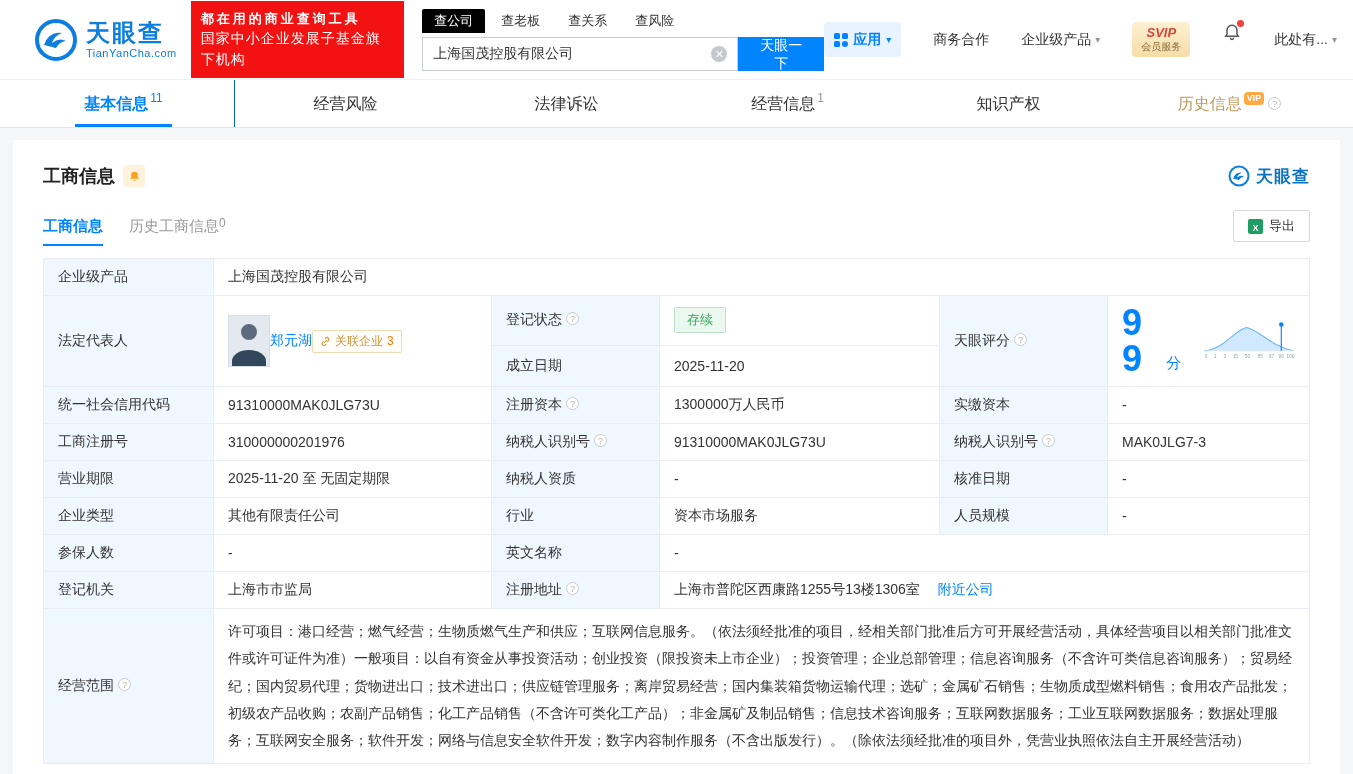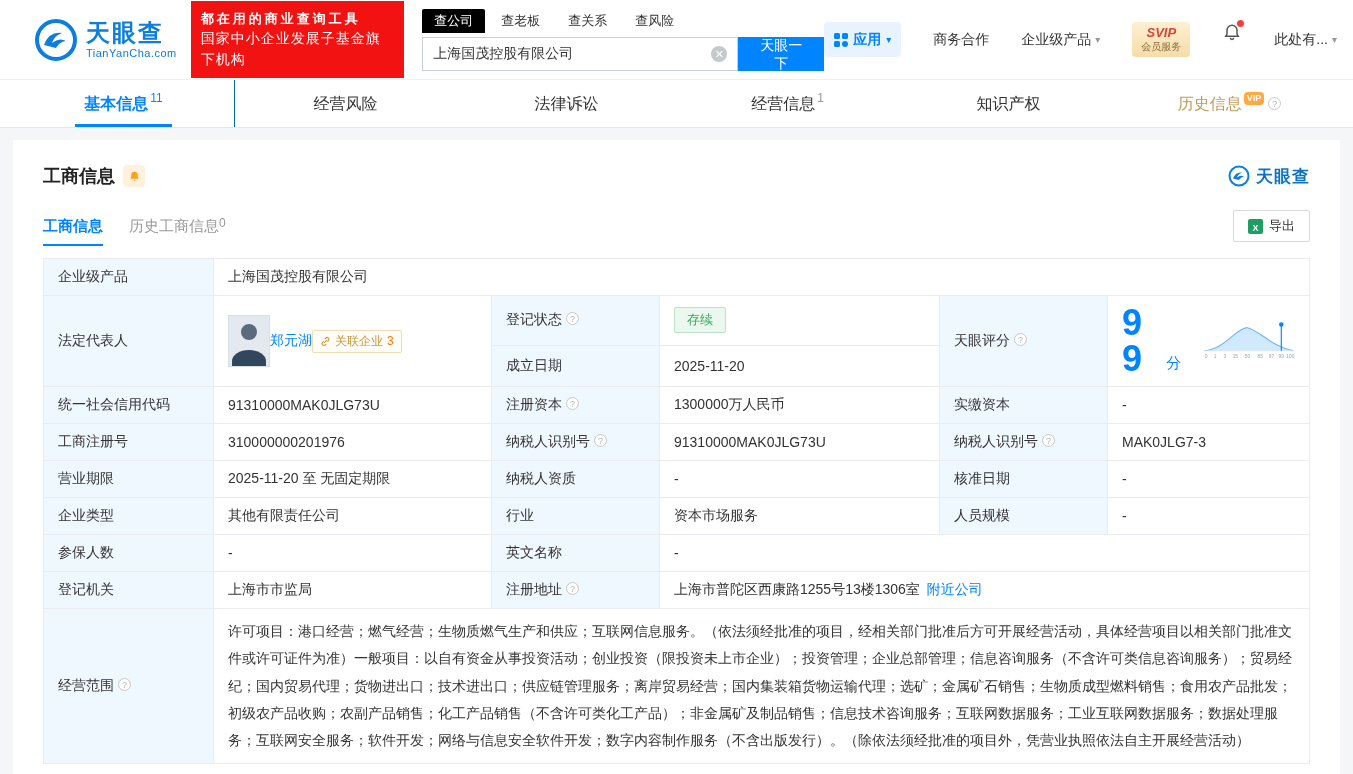--- a/index.html
+++ b/index.html
@@ -331,21 +331,21 @@
       </tr>
 
       <tr>
         <td class="lbl">登记机关</td>
         <td>上海市市监局</td>
         <td class="lbl">
           <span>注册地址</span><span class="help-icon">?</span>
         </td>
         <td colspan="3">
           <span>上海市普陀区西康路1255号13楼1306室</span>
-          <span class="link" style="margin-left:3px">附近公司</span>
+          <span class="link" style="margin-left:14px">附近公司</span>
         </td>
       </tr>
 
       <tr>
         <td class="lbl">
           <span>经营范围</span><span class="help-icon">?</span>
         </td>
         <td colspan="5" class="scope-text">许可项目：港口经营；燃气经营；生物质燃气生产和供应；互联网信息服务。（依法须经批准的项目，经相关部门批准后方可开展经营活动，具体经营项目以相关部门批准文件或许可证件为准）一般项目：以自有资金从事投资活动；创业投资（限投资未上市企业）；投资管理；企业总部管理；信息咨询服务（不含许可类信息咨询服务）；贸易经纪；国内贸易代理；货物进出口；技术进出口；供应链管理服务；离岸贸易经营；国内集装箱货物运输代理；选矿；金属矿石销售；生物质成型燃料销售；食用农产品批发；初级农产品收购；农副产品销售；化工产品销售（不含许可类化工产品）；非金属矿及制品销售；信息技术咨询服务；互联网数据服务；工业互联网数据服务；数据处理服务；互联网安全服务；软件开发；网络与信息安全软件开发；数字内容制作服务（不含出版发行）。（除依法须经批准的项目外，凭营业执照依法自主开展经营活动）</td>
       </tr>
     </tbody>

